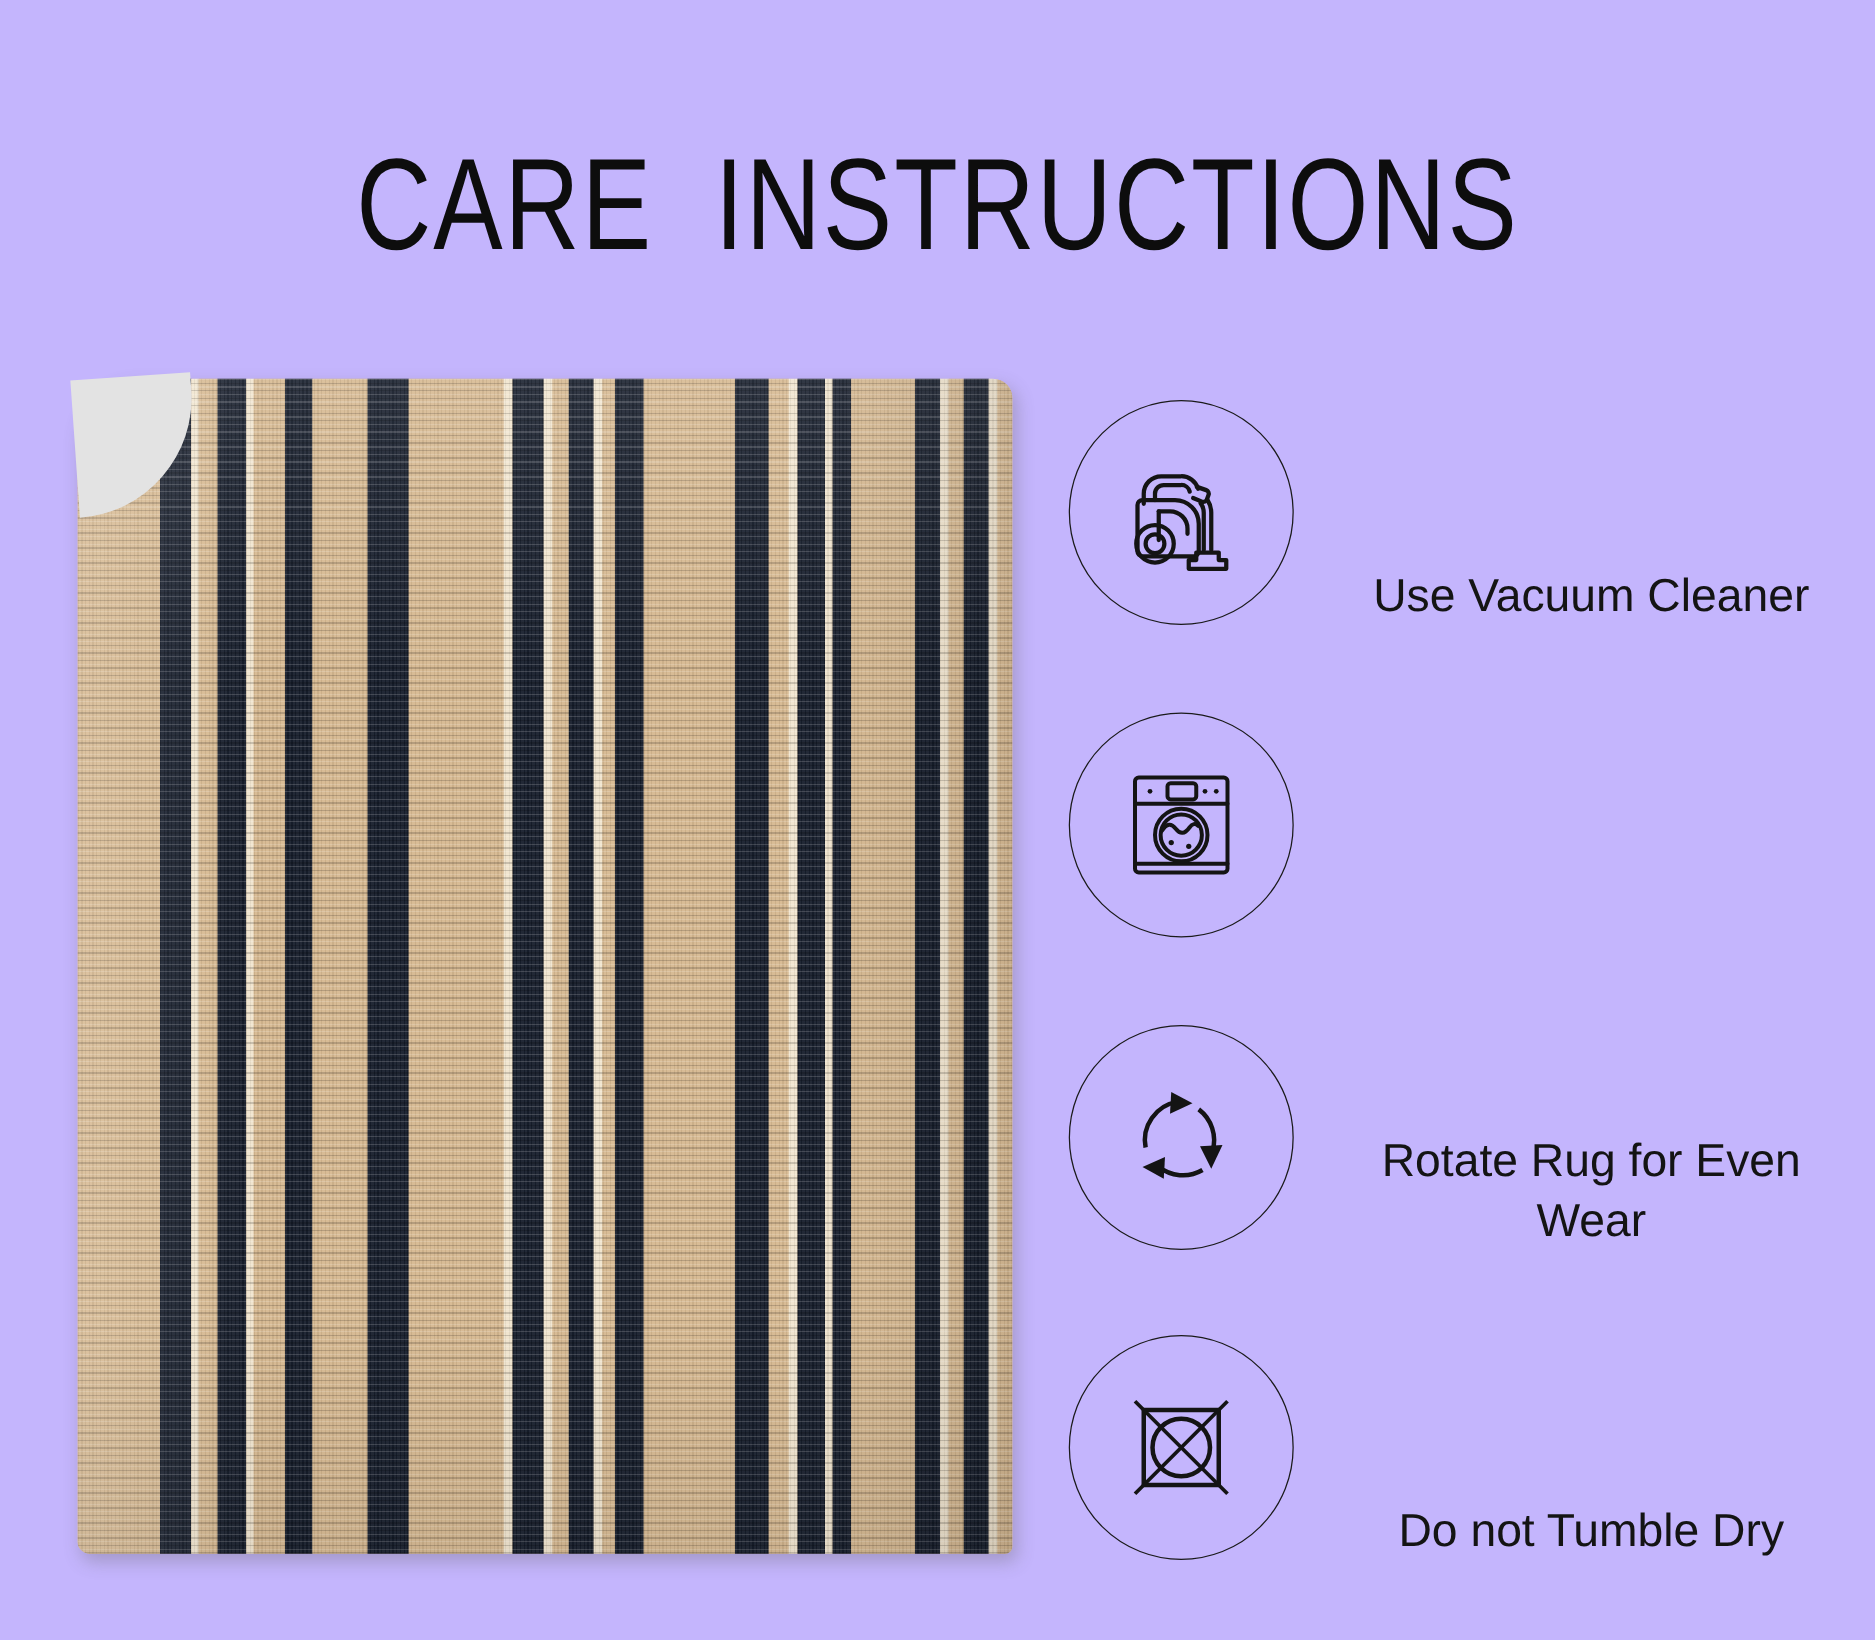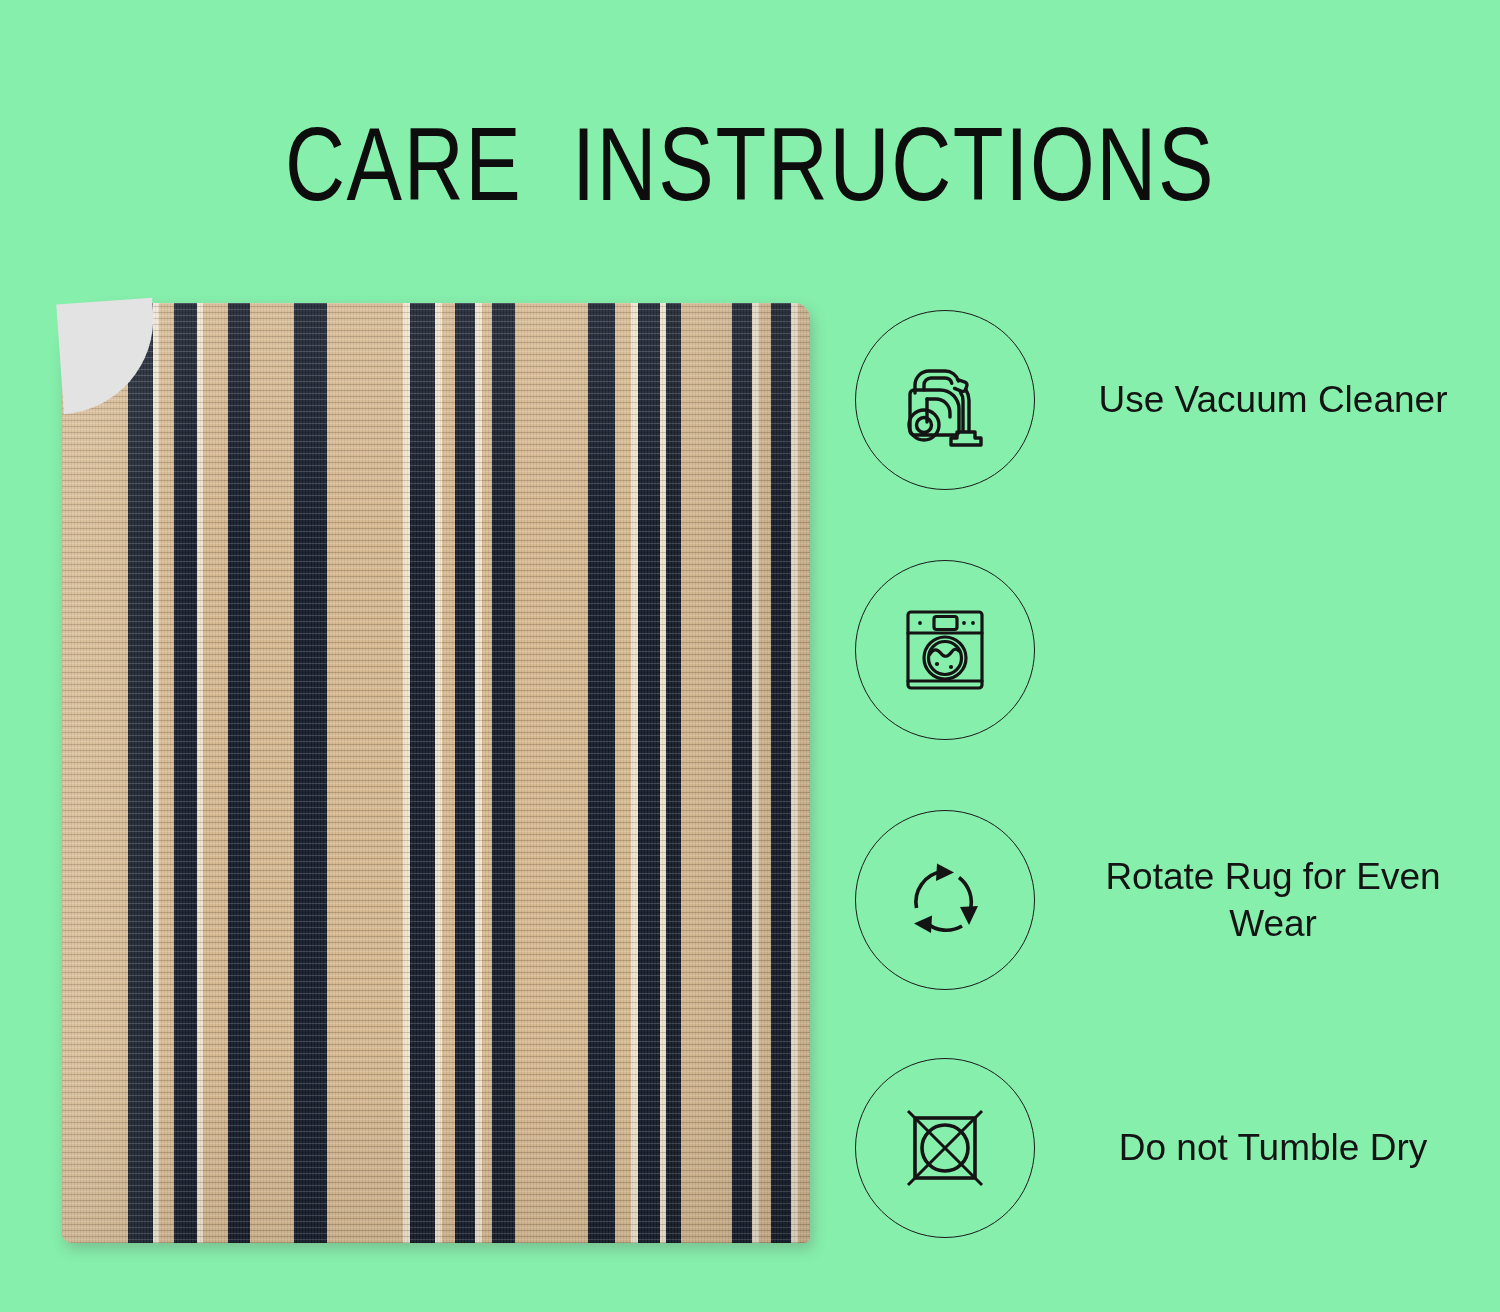--- a/index.html
+++ b/index.html
@@ -7,21 +7,21 @@
   html, body {
     width:1500px; height:1312px;
     background:#e3e3e3;
     font-family:"Liberation Sans", sans-serif;
     overflow:hidden;
   }
 
   #page {
     position:relative;
     width:1500px; height:1312px;
-    background:#86efac;
+    background:#c4b5fd;
   }
 
   
   .title {
     position:absolute;
     top:112px; left:0; width:1500px;
     text-align:center;
     font-family:"Liberation Sans", sans-serif;
     font-size:104px;
     font-weight:400;
@@ -111,21 +111,21 @@
   .instructions {
     position:absolute;
     left:855px; top:300px;
     width:620px; height:1000px;
   }
   .instr-row {
     position:absolute;
     left:0; width:620px;
     height:200px;
     display:flex;
-    align-items:center;
+    align-items:flex-end;
   }
   .icon-circle {
     flex:0 0 auto;
     width:180px; height:180px;
     border:1.6px solid #1a1a1a;
     border-radius:50%;
     display:flex;
     align-items:center;
     justify-content:center;
     background:transparent;

